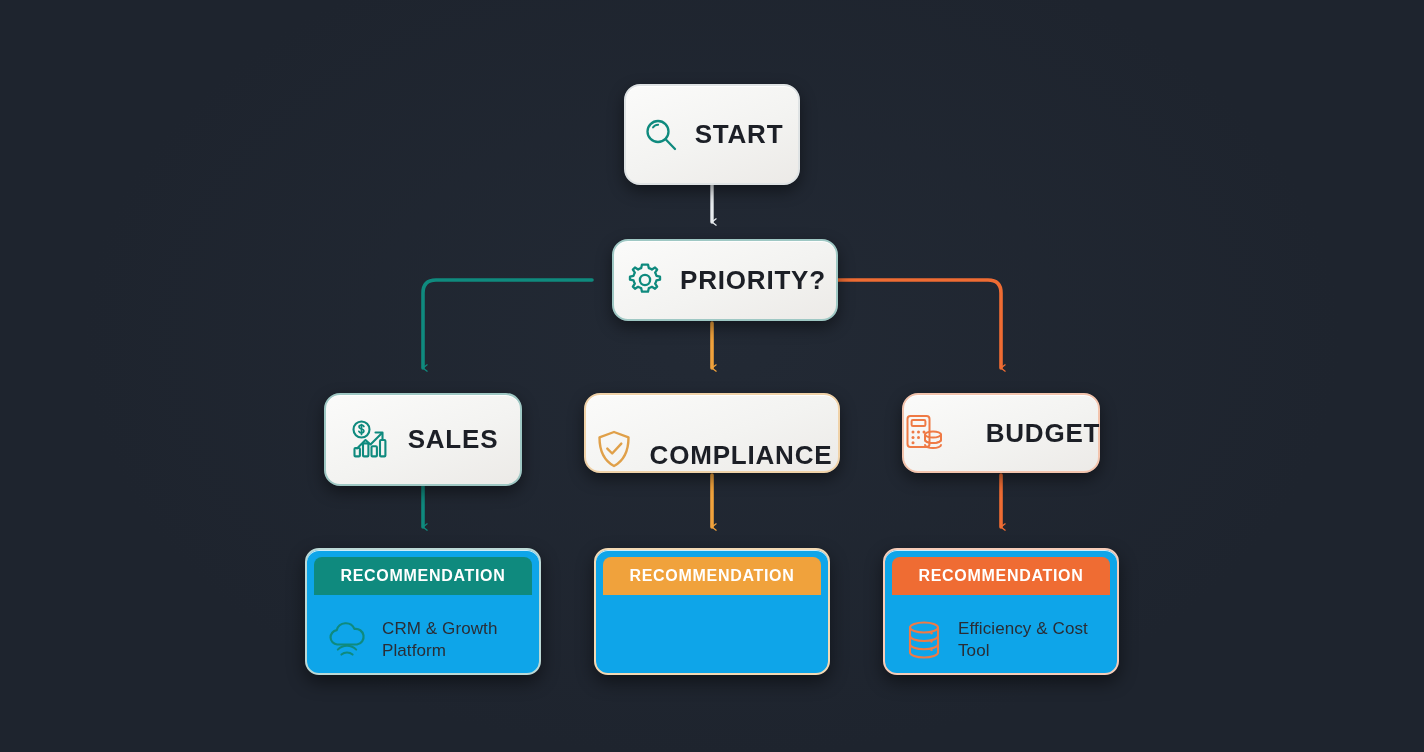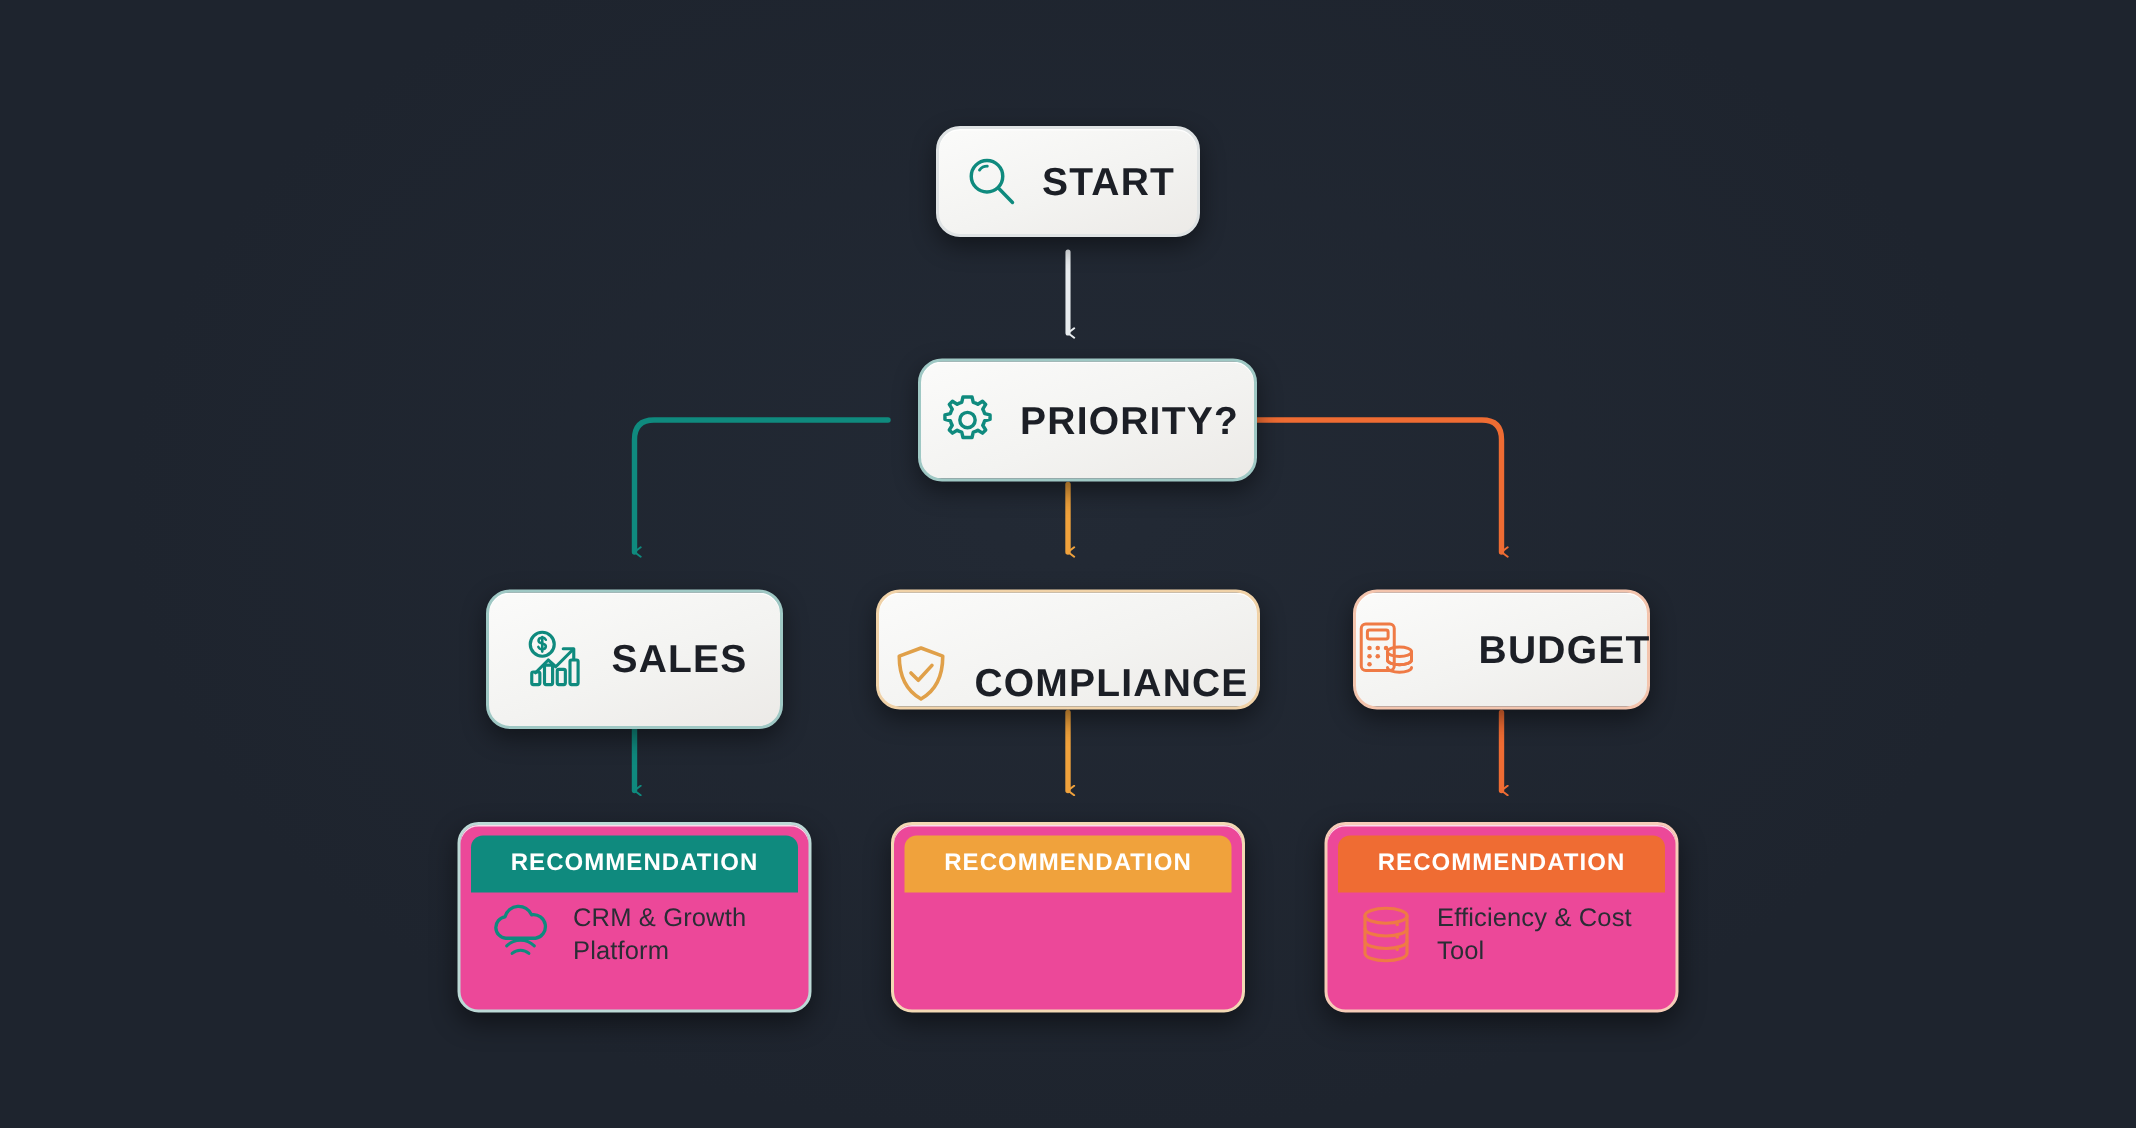--- a/index.html
+++ b/index.html
@@ -65,33 +65,33 @@
     display: block;
   }
 
   
   .node.neutral { border: 2px solid #dfe3e4; }
   .node.teal    { border: 2px solid #9fc8c4; }
   .node.amber   { border: 2px solid #f0d2a8; }
   .node.orange  { border: 2px solid #f3c4ad; gap: 40px; }
 
   
-  #node-start    { left: 624px; top: 84px;  width: 176px; height: 74px;  }
+  #node-start    { left: 624px; top: 84px;  width: 176px; height: 101px;  }
   #node-priority { left: 612px; top: 239px; width: 226px; height: 82px;  }
   #node-sales    { left: 324px; top: 393px; width: 198px; height: 93px;  }
   #node-compliance { left: 584px; top: 393px; width: 256px; height: 80px; align-items: flex-end; }
   #node-budget   { left: 902px; top: 393px; width: 198px; height: 80px;  }
 
   
   .rec-card {
     position: absolute;
     width: 236px;
     height: 127px;
     border-radius: 14px;
-    background: #ec4899;
+    background: #0ea5e9;
     padding: 7px;
     box-shadow:
       0 7px 18px rgba(0,0,0,0.48),
       0 1px 0 rgba(255,255,255,0.8) inset;
     display: flex;
     flex-direction: column;
     overflow: hidden;
   }
 
   .rec-card.teal   { border: 2px solid #bcd9d6; }
@@ -106,21 +106,21 @@
     justify-content: center;
     font-size: 16px;
     font-weight: 700;
     letter-spacing: 0.7px;
     color: #ffffff;
   }
 
   .rec-body {
     flex: 1;
     display: flex;
-    align-items: flex-start;
+    align-items: flex-end;
     gap: 12px;
     padding: 6px 8px 4px 10px;
   }
 
   .rec-body .bicon { flex: 0 0 auto; }
 
   .rec-text {
     font-size: 17px;
     line-height: 1.3;
     color: #2a2d35;

